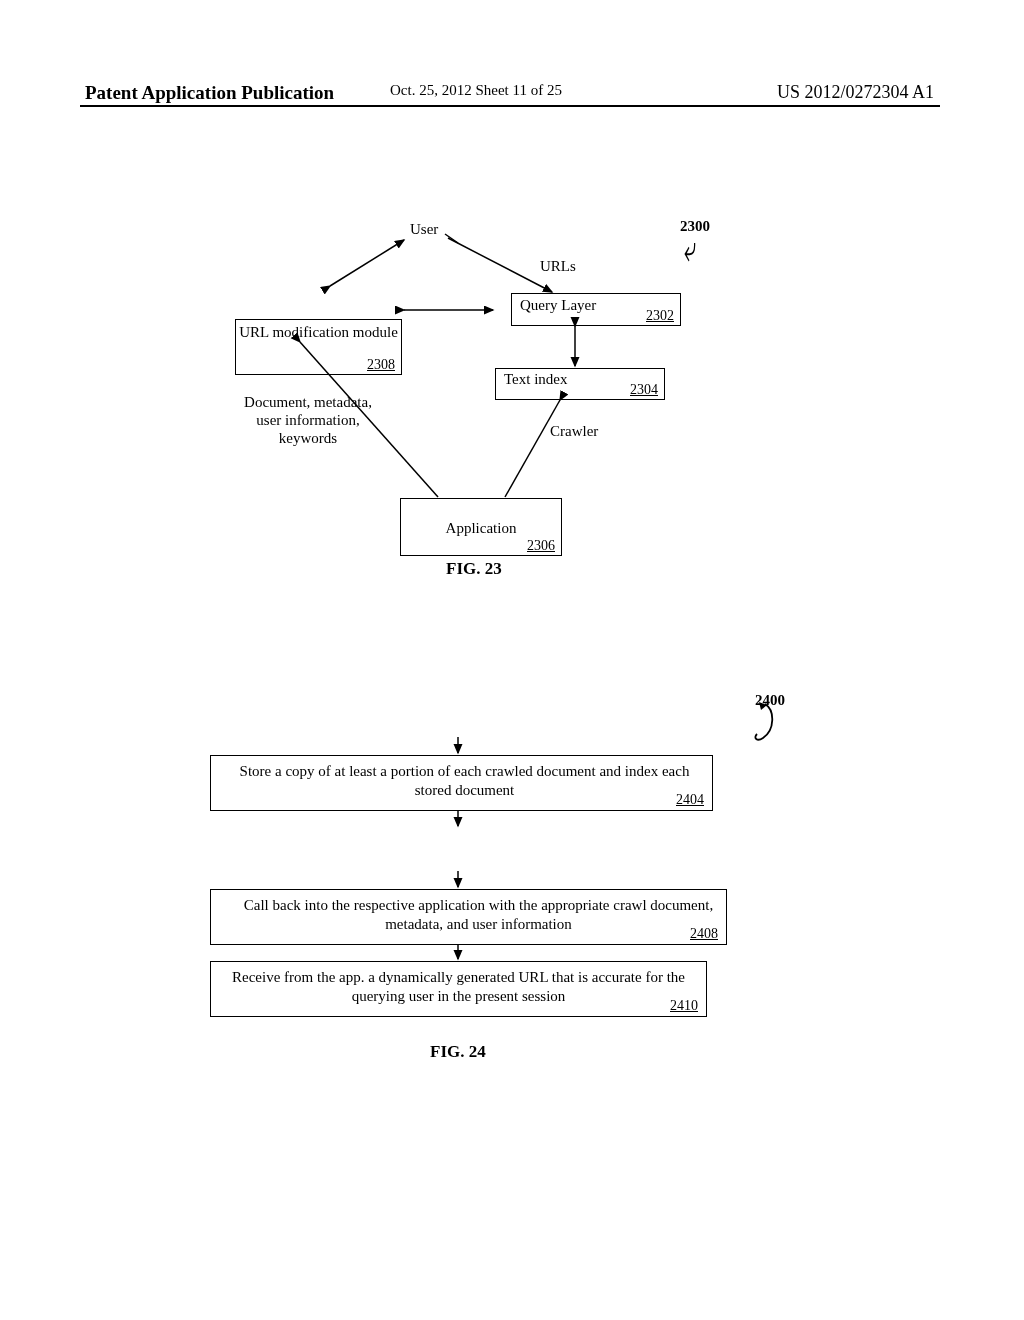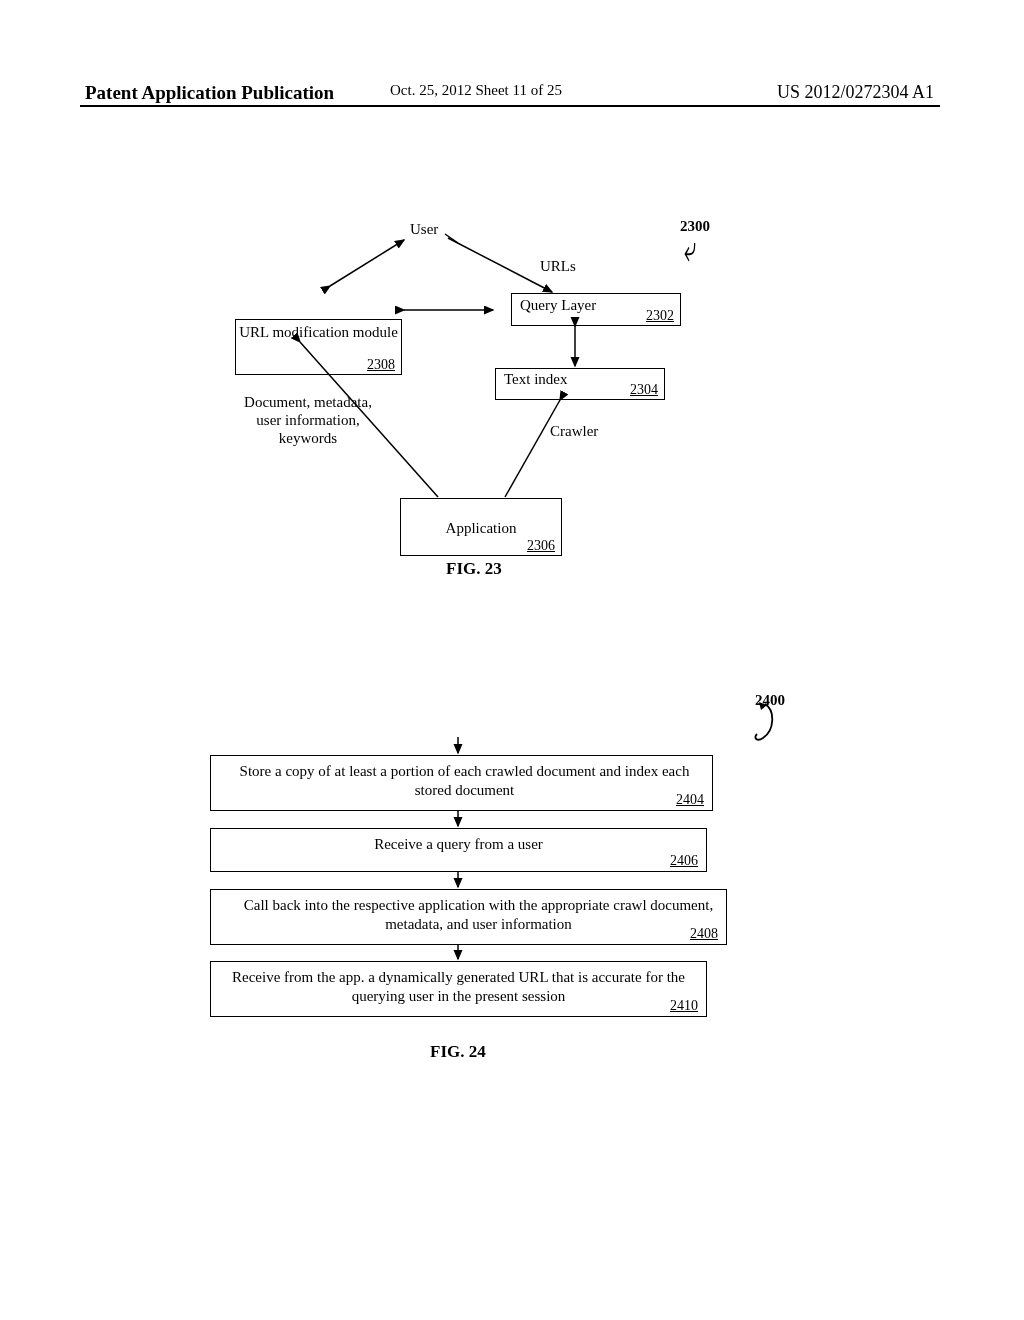--- a/index.html
+++ b/index.html
@@ -97,24 +97,20 @@
     <path d="M20,4 C30,10 30,30 18,38 C12,42 8,38 12,34" stroke="#000" fill="none" stroke-width="1.8"></path>
     <path d="M14,2 L22,5 L16,10 Z" fill="#000"></path>
   </svg>
 
 
   <div class="flowbox" style="top:755px; left:210px; height:42px;padding-left:16px;">
     <span>Store a copy of at least a portion of each crawled document and index each stored document</span>
     <span class="ref">2404</span>
   </div>
 
-  <div class="flowbox" style="top:828px; left:210px; height:30px;">
-    <span>Receive a query from a user</span>
-    <span class="ref">2406</span>
-  </div>
 
   <div class="flowbox" style="top:889px; left:210px; height:42px;padding-left:30px;">
     <span>Call back into the respective application with the appropriate crawl document, metadata, and user information</span>
     <span class="ref">2408</span>
   </div>
 
   <div class="flowbox" style="top:961px; left:210px; height:42px;">
     <span>Receive from the app. a dynamically generated URL that is accurate for the querying user in the present session</span>
     <span class="ref">2410</span>
   </div>

